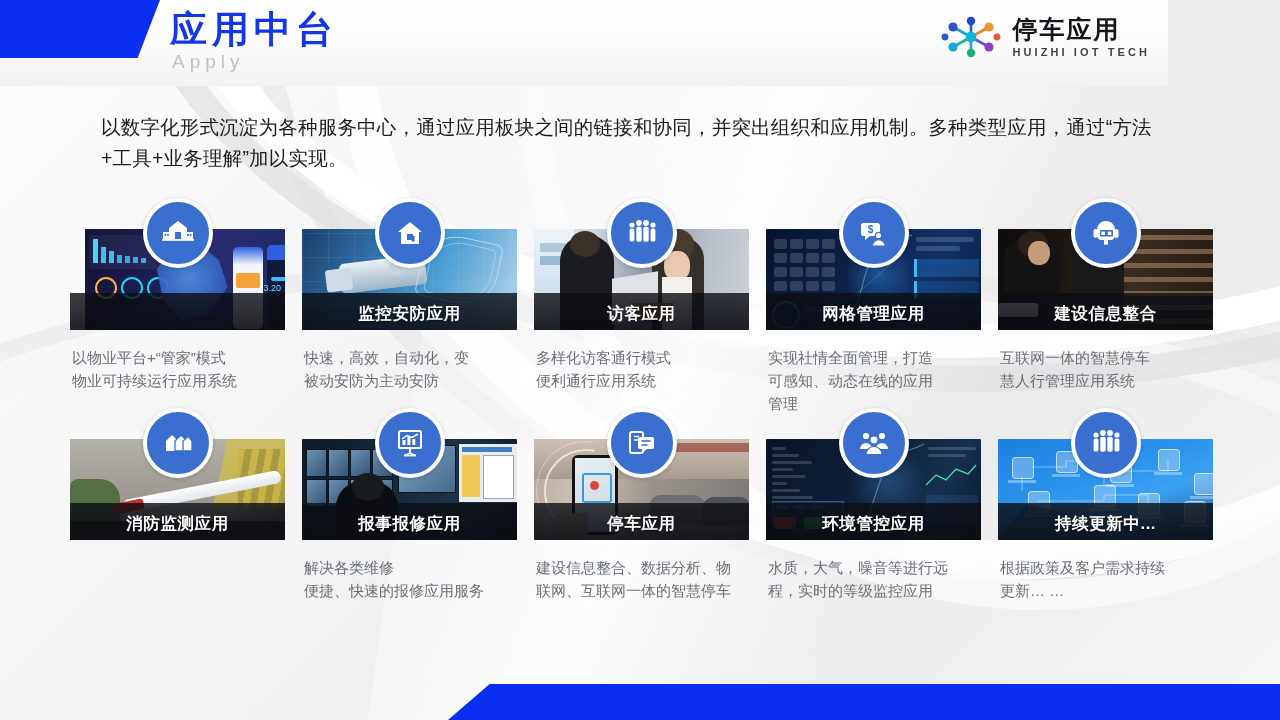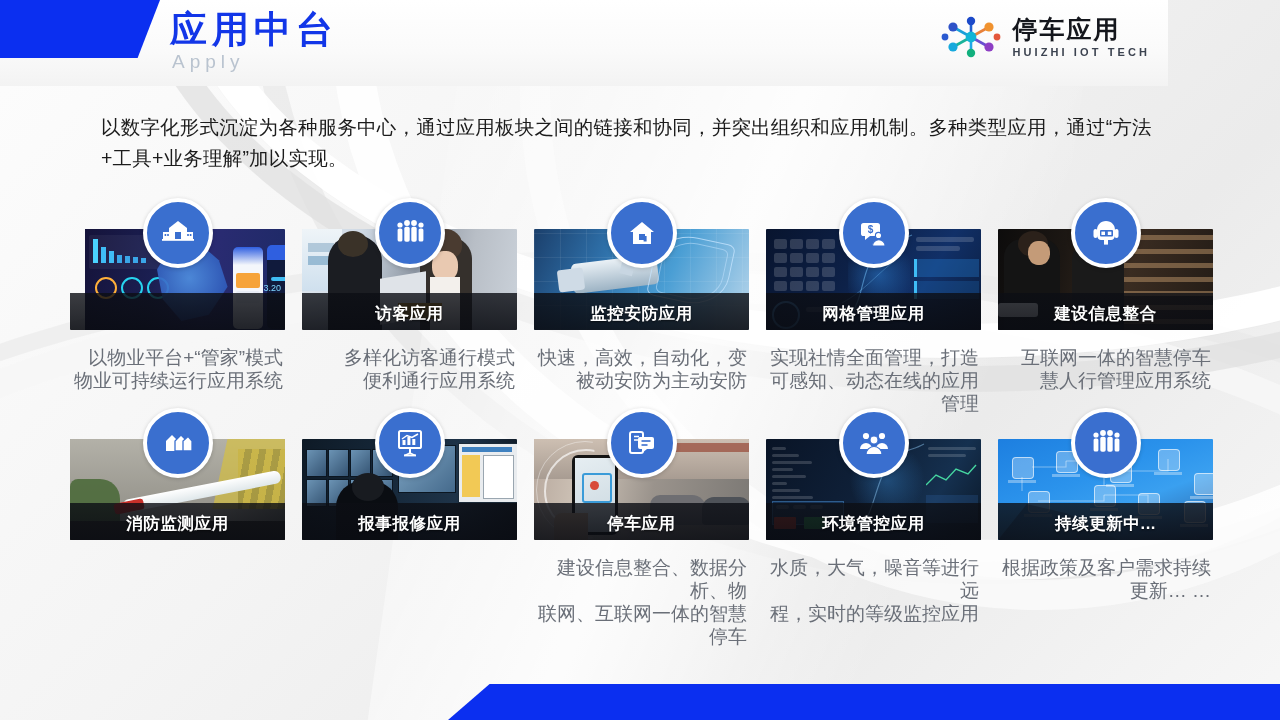--- a/index.html
+++ b/index.html
@@ -61,21 +61,21 @@
   .shot-band{position:absolute;left:0;right:0;bottom:0;height:37px;
      background:linear-gradient(180deg,rgba(12,14,20,0.80) 0%,rgba(10,12,18,0.90) 100%);}
   .card-title{position:absolute;left:0;right:0;bottom:5px;text-align:center;
      color:#fff;font-size:16.5px;font-weight:bold;letter-spacing:0.6px;
      text-shadow:0 1px 2px rgba(0,0,0,.6);}
   .badge{position:absolute;left:50%;top:-31px;transform:translateX(-50%);
      width:62px;height:62px;border-radius:50%;background:#3a6fcf;
      border:4px solid #fff;box-shadow:0 1px 4px rgba(0,0,0,.18);
      display:flex;align-items:center;justify-content:center;z-index:5;}
   .badge svg{width:32px;height:32px;fill:#fff;}
-  .card-desc{margin-top:16px;text-align:right;color:#6a6f78;font-size:19px;
+  .card-desc{margin-top:16px;text-align:left;color:#6a6f78;font-size:15px;
      line-height:23px;padding:0 2px;white-space:pre-line;}
   .chip{position:absolute;background:rgba(255,255,255,.16);border-radius:2px;}
   .ring{position:absolute;border-radius:50%;border:2.5px solid #27d3ef;}
   .phone{position:absolute;border-radius:5px;overflow:hidden;}
 
   
   .btm{position:absolute;left:0;bottom:0;width:1280px;height:36px;}
   .btm-bar{position:absolute;left:448px;top:0;width:832px;height:36px;background:#0b2ff0;
      clip-path:polygon(5% 0,100% 0,100% 100%,0 100%);}
 </style>
@@ -163,20 +163,43 @@
      <div style="position:absolute;right:4px;top:54px;font-size:9px;color:#7fd6ff;font-family:'Liberation Sans',sans-serif">3.20</div>
             </div>
             <div class="shot-band"></div>
           </div>
           <div class="card-desc">以物业平台+“管家”模式
 物业可持续运行应用系统</div>
         </div>
         <div class="card">
           <div class="badge">
             <svg viewBox="0 0 32 32">
+              <path d="M16 5 L28 15 L25 15 L25 27 L7 27 L7 15 L4 15 Z" fill="#fff"></path>
+              <rect x="13" y="17" width="6" height="6" fill="#3a6fcf"></rect>
+              <rect x="17.6" y="19" width="3" height="5.5" fill="#3a6fcf"></rect>
+            </svg>
+          </div>
+          <div class="card-shot">
+            <div class="shot-bg" style="background: linear-gradient(115deg, rgb(27, 63, 107) 0%, rgb(46, 111, 168) 30%, rgb(74, 158, 212) 60%, rgb(188, 216, 236) 100%);">
+              <div style="position:absolute;left:0;top:0;width:100%;height:100%;background:repeating-linear-gradient(90deg,rgba(255,255,255,.07) 0 1px,transparent 1px 26px),repeating-linear-gradient(0deg,rgba(255,255,255,.07) 0 1px,transparent 1px 24px)"></div>
+     <div style="position:absolute;left:38px;top:30px;width:86px;height:30px;background:linear-gradient(180deg,#eaf1f6,#9db3c4);border-radius:5px;transform:rotate(-7deg)"></div>
+     <div style="position:absolute;left:24px;top:40px;width:26px;height:22px;background:#cfdbe6;border-radius:3px;transform:rotate(-7deg)"></div>
+     <div style="position:absolute;left:88px;top:22px;width:13px;height:24px;background:#c8d6e2;transform:rotate(14deg)"></div>
+     <div style="position:absolute;left:118px;top:8px;width:76px;height:64px;border:1.4px solid rgba(200,230,255,.75);border-radius:50% 10% 50% 10%;transform:rotate(12deg)"></div>
+     <div style="position:absolute;left:126px;top:14px;width:62px;height:54px;border:1.2px solid rgba(200,230,255,.5);border-radius:50% 10% 50% 10%;transform:rotate(12deg)"></div>
+            </div>
+            <div class="shot-band"></div>
+            <div class="card-title">监控安防应用</div>
+          </div>
+          <div class="card-desc">快速，高效，自动化，变
+被动安防为主动安防</div>
+        </div>
+        <div class="card">
+          <div class="badge">
+            <svg viewBox="0 0 32 32">
               <circle cx="6" cy="8" r="2.6" fill="#fff"></circle>
               <rect x="3.6" y="11.5" width="4.8" height="13" rx="1.6" fill="#fff"></rect>
               <circle cx="13" cy="6" r="2.9" fill="#fff"></circle>
               <rect x="10.3" y="9.8" width="5.4" height="15" rx="1.8" fill="#fff"></rect>
               <circle cx="20" cy="6" r="2.9" fill="#fff"></circle>
               <rect x="17.3" y="9.8" width="5.4" height="15" rx="1.8" fill="#fff"></rect>
               <circle cx="27" cy="8" r="2.6" fill="#fff"></circle>
               <rect x="24.6" y="11.5" width="4.8" height="13" rx="1.6" fill="#fff"></rect>
             </svg>
           </div>
@@ -192,43 +215,20 @@
      <div style="position:absolute;left:130px;top:22px;width:26px;height:30px;background:#e9c9b1;border-radius:45%"></div>
      <div style="position:absolute;left:128px;top:48px;width:30px;height:53px;background:#f3f0ec"></div>
      <div style="position:absolute;left:78px;top:46px;width:46px;height:46px;background:#dfe3e8;transform:skewY(-9deg)"></div>
      <div style="position:absolute;left:96px;top:74px;width:44px;height:16px;background:#b6851f"></div>
             </div>
             <div class="shot-band"></div>
             <div class="card-title">访客应用</div>
           </div>
           <div class="card-desc">多样化访客通行模式
 便利通行应用系统</div>
-        </div>
-        <div class="card">
-          <div class="badge">
-            <svg viewBox="0 0 32 32">
-              <path d="M16 5 L28 15 L25 15 L25 27 L7 27 L7 15 L4 15 Z" fill="#fff"></path>
-              <rect x="13" y="17" width="6" height="6" fill="#3a6fcf"></rect>
-              <rect x="17.6" y="19" width="3" height="5.5" fill="#3a6fcf"></rect>
-            </svg>
-          </div>
-          <div class="card-shot">
-            <div class="shot-bg" style="background: linear-gradient(115deg, rgb(27, 63, 107) 0%, rgb(46, 111, 168) 30%, rgb(74, 158, 212) 60%, rgb(188, 216, 236) 100%);">
-              <div style="position:absolute;left:0;top:0;width:100%;height:100%;background:repeating-linear-gradient(90deg,rgba(255,255,255,.07) 0 1px,transparent 1px 26px),repeating-linear-gradient(0deg,rgba(255,255,255,.07) 0 1px,transparent 1px 24px)"></div>
-     <div style="position:absolute;left:38px;top:30px;width:86px;height:30px;background:linear-gradient(180deg,#eaf1f6,#9db3c4);border-radius:5px;transform:rotate(-7deg)"></div>
-     <div style="position:absolute;left:24px;top:40px;width:26px;height:22px;background:#cfdbe6;border-radius:3px;transform:rotate(-7deg)"></div>
-     <div style="position:absolute;left:88px;top:22px;width:13px;height:24px;background:#c8d6e2;transform:rotate(14deg)"></div>
-     <div style="position:absolute;left:118px;top:8px;width:76px;height:64px;border:1.4px solid rgba(200,230,255,.75);border-radius:50% 10% 50% 10%;transform:rotate(12deg)"></div>
-     <div style="position:absolute;left:126px;top:14px;width:62px;height:54px;border:1.2px solid rgba(200,230,255,.5);border-radius:50% 10% 50% 10%;transform:rotate(12deg)"></div>
-            </div>
-            <div class="shot-band"></div>
-            <div class="card-title">监控安防应用</div>
-          </div>
-          <div class="card-desc">快速，高效，自动化，变
-被动安防为主动安防</div>
         </div>
         <div class="card">
           <div class="badge">
             <svg viewBox="0 0 32 32">
               <rect x="3" y="6" width="19" height="13" rx="2.6" fill="#fff"></rect>
               <path d="M7 18 L7 23 L12 19 Z" fill="#fff"></path>
               <text x="12.5" y="15.6" font-size="10" font-weight="bold" fill="#3a6fcf" text-anchor="middle" font-family="Liberation Sans">$</text>
               <circle cx="20.5" cy="18.5" r="3.1" fill="#fff" stroke="#3a6fcf" stroke-width="1.1"></circle>
               <path d="M14.5 29 a6.3 6.3 0 0 1 12.6 0 Z" fill="#fff" stroke="#3a6fcf" stroke-width="1.1"></path>
             </svg>
@@ -359,20 +359,22 @@
      <div style="position:absolute;left:156px;top:4px;width:58px;height:58px;background:#e9ecef;border:1.5px solid #1b2a38"></div>
      <div style="position:absolute;left:160px;top:8px;width:50px;height:5px;background:#3f81c0"></div>
      <div style="position:absolute;left:160px;top:16px;width:18px;height:42px;background:#f3c33a;opacity:.85"></div>
      <div style="position:absolute;left:181px;top:16px;width:29px;height:42px;background:#ffffff;border:1px solid #9aa6b0"></div>
      <div style="position:absolute;left:34px;top:42px;width:62px;height:59px;background:#0a0d12;border-radius:26px 26px 0 0"></div>
      <div style="position:absolute;left:50px;top:34px;width:32px;height:28px;background:#181b20;border-radius:50%"></div>
             </div>
             <div class="shot-band"></div>
             <div class="card-title">报事报修应用</div>
           </div>
+          <div class="card-desc">解决各类维修
+便捷、快速的报修应用服务</div>
         </div>
         <div class="card">
           <div class="badge">
             <svg viewBox="0 0 32 32">
               <rect x="4" y="5" width="13" height="21" rx="2" fill="none" stroke="#fff" stroke-width="2"></rect>
               <line x1="8" y1="9.5" x2="13" y2="9.5" stroke="#fff" stroke-width="1.5"></line>
               <line x1="8" y1="13" x2="13" y2="13" stroke="#fff" stroke-width="1.5"></line>
               <rect x="12" y="10" width="16" height="12" rx="2" fill="#fff"></rect>
               <path d="M16 21 L16 26 L21 22 Z" fill="#fff"></path>
               <line x1="15.5" y1="14" x2="24.5" y2="14" stroke="#3a6fcf" stroke-width="1.6"></line>

